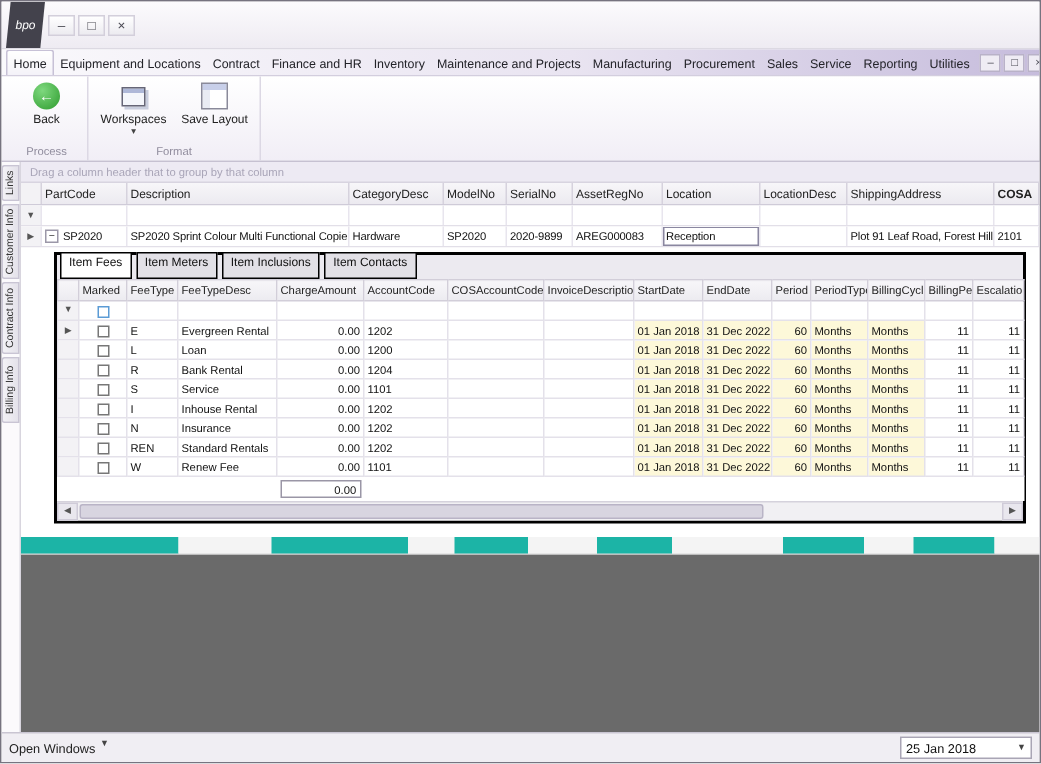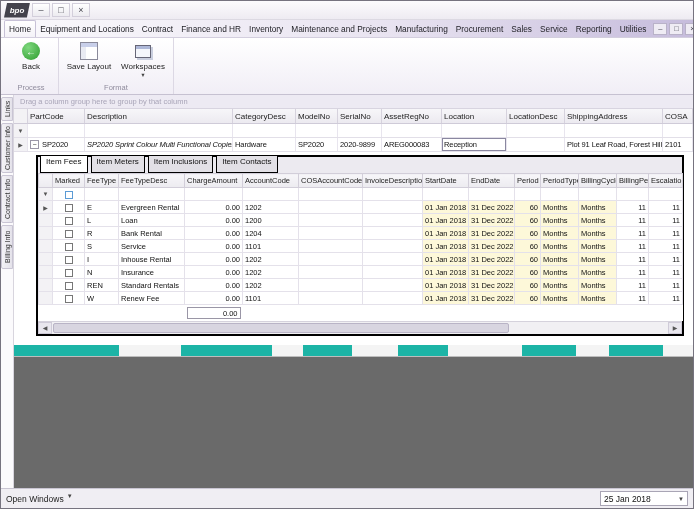--- a/index.html
+++ b/index.html
@@ -2,21 +2,21 @@
 <html style="--teal: #1cb4a6; --yellow: #fdf8d9;"><head>
 <meta charset="utf-8">
 <style>
   *{box-sizing:border-box;margin:0;padding:0}
   html,body{width:694px;height:509px}
   body{font-family:"Liberation Sans","DejaVu Sans",sans-serif;background:#fff;-webkit-font-smoothing:antialiased}
   .window{width:694px;height:509px;border:1px solid #76737f;background:#fff;display:flex;flex-direction:column;overflow:hidden;position:relative}
 
   
   .titlebar{flex:0 0 19px;display:flex;align-items:center;background:linear-gradient(#fcfbfd,#eeebf2);border-bottom:1px solid #dcd9e2;padding:0 3px}
-  .logo{width:26px;height:15px;background:#43424c;color:#fff;font-size:8px;font-style:italic;font-weight:bold;display:flex;align-items:center;justify-content:center;clip-path:polygon(12% 0,100% 0,88% 100%,0 100%)}
+  .logo{width:26px;height:31px;background:#43424c;color:#fff;font-size:8px;font-style:italic;font-weight:normal;display:flex;align-items:center;justify-content:center;clip-path:polygon(12% 0,100% 0,88% 100%,0 100%)}
   .title{flex:1;text-align:center;font-size:9px;color:#3a3a3a;white-space:nowrap;overflow:hidden}
   .winbtn{width:18px;height:14px;margin-left:2px;display:flex;align-items:center;justify-content:center;font-size:9px;color:#4c4c55;border:1px solid #d3cfdb;background:linear-gradient(#fff,#ecebf0)}
 
   
   .menubar{flex:0 0 18px;display:flex;align-items:stretch;background:linear-gradient(90deg,#faf9fc 0%,#e9e4f1 55%,#c6bcdc 100%);border-bottom:1px solid #d3cede;padding-left:3px;overflow:hidden}
   .menu-tab{display:flex;align-items:center;padding:0 4px;font-size:8.3px;color:#232329;white-space:nowrap;cursor:default}
   .menu-tab.active{background:linear-gradient(#fffffe,#f4f2f8);border:1px solid #c7c1d6;border-bottom:0;border-radius:2px 2px 0 0}
   .mdi-controls{margin-left:auto;display:flex;align-items:center;gap:2px;padding:0 3px}
   .mdibtn{width:14px;height:12px;display:flex;align-items:center;justify-content:center;font-size:7.5px;color:#4a4a55;border:1px solid #b9b2c8;background:#efecf4}
 
@@ -128,80 +128,80 @@
         <div class="rbtn">
           <span class="ricon back-icon">←</span>
           <span class="rlabel">Back</span>
         </div>
       </div>
       <div class="rgroup-label">Process</div>
     </div>
     <div class="rgroup">
       <div class="rbuttons">
         <div class="rbtn" style="width:54px">
-          <span class="ricon layout-icon"></span>
-          <span class="rlabel">Save Layout</span>
-        </div>
-        <div class="rbtn" style="width:54px">
           <span class="ricon">
               <span class="workspace-icon"></span>
             </span>
           <span class="rlabel">Workspaces</span>
           <span class="drop-arrow">▼</span>
+        </div>
+        <div class="rbtn" style="width:54px">
+          <span class="ricon layout-icon"></span>
+          <span class="rlabel">Save Layout</span>
         </div>
       </div>
       <div class="rgroup-label">Format</div>
     </div>
   </div>
 
   <div class="main">
 
     <div class="side-strip">
         <div class="side-tab" style="height: 24px;">Links</div>
         <div class="side-tab" style="height: 50px;">Customer Info</div>
         <div class="side-tab" style="height: 48px;">Contract Info</div>
         <div class="side-tab" style="height: 44px;">Billing Info</div>
       </div>
 
     <div class="content">
-      <div class="groupby">Drag a column group here to group by that column</div>
+      <div class="groupby">Drag a column header that to group by that column</div>
 
       <div class="ogrid-header">
           <div class="ohcell indicator" style="flex: 0 0 14px;"></div>
           <div class="ohcell" style="flex: 0 0 57px;">PartCode</div>
           <div class="ohcell" style="flex: 0 0 148px;">Description</div>
           <div class="ohcell" style="flex: 0 0 63px;">CategoryDesc</div>
           <div class="ohcell" style="flex: 0 0 42px;">ModelNo</div>
           <div class="ohcell" style="flex: 0 0 44px;">SerialNo</div>
           <div class="ohcell" style="flex: 0 0 60px;">AssetRegNo</div>
           <div class="ohcell" style="flex: 0 0 65px;">Location</div>
           <div class="ohcell" style="flex: 0 0 58px;">LocationDesc</div>
           <div class="ohcell" style="flex: 0 0 98px;">ShippingAddress</div>
-          <div class="ohcell" style="flex: 0 0 30px;">COSA</div>
+          <div class="ohcell" style="flex: 0 0 30px; font-weight: bold;">COSA</div>
         </div>
       <div class="ofilter">
           <div class="ofcell indicator" style="flex: 0 0 14px;">▼</div>
           <div class="ofcell" style="flex: 0 0 57px;"></div>
           <div class="ofcell" style="flex: 0 0 148px;"></div>
           <div class="ofcell" style="flex: 0 0 63px;"></div>
           <div class="ofcell" style="flex: 0 0 42px;"></div>
           <div class="ofcell" style="flex: 0 0 44px;"></div>
           <div class="ofcell" style="flex: 0 0 60px;"></div>
           <div class="ofcell" style="flex: 0 0 65px;"></div>
           <div class="ofcell" style="flex: 0 0 58px;"></div>
           <div class="ofcell" style="flex: 0 0 98px;"></div>
           <div class="ofcell" style="flex: 0 0 30px;"></div>
         </div>
       <div class="orow">
           <div class="ocell indicator" style="flex: 0 0 14px;">▶</div>
           <div class="ocell" style="flex: 0 0 57px;">
             <span class="expander">−</span>
             <span>SP2020</span>
           </div>
-          <div class="ocell" style="flex: 0 0 148px; font-style: italic;">SP2020 Sprint Colour Multi Functional Copier</div>
+          <div class="ocell" style="flex: 0 0 148px;">SP2020 Sprint Colour Multi Functional Copier</div>
           <div class="ocell" style="flex: 0 0 63px;">Hardware</div>
           <div class="ocell" style="flex: 0 0 42px;">SP2020</div>
           <div class="ocell" style="flex: 0 0 44px;">2020-9899</div>
           <div class="ocell" style="flex: 0 0 60px;">AREG000083</div>
           <div class="ocell focus" style="flex: 0 0 65px;">Reception</div>
           <div class="ocell" style="flex: 0 0 58px;"></div>
           <div class="ocell" style="flex: 0 0 98px;">Plot 91 Leaf Road, Forest Hills,</div>
           <div class="ocell" style="flex: 0 0 30px;">2101</div>
         </div>
 

